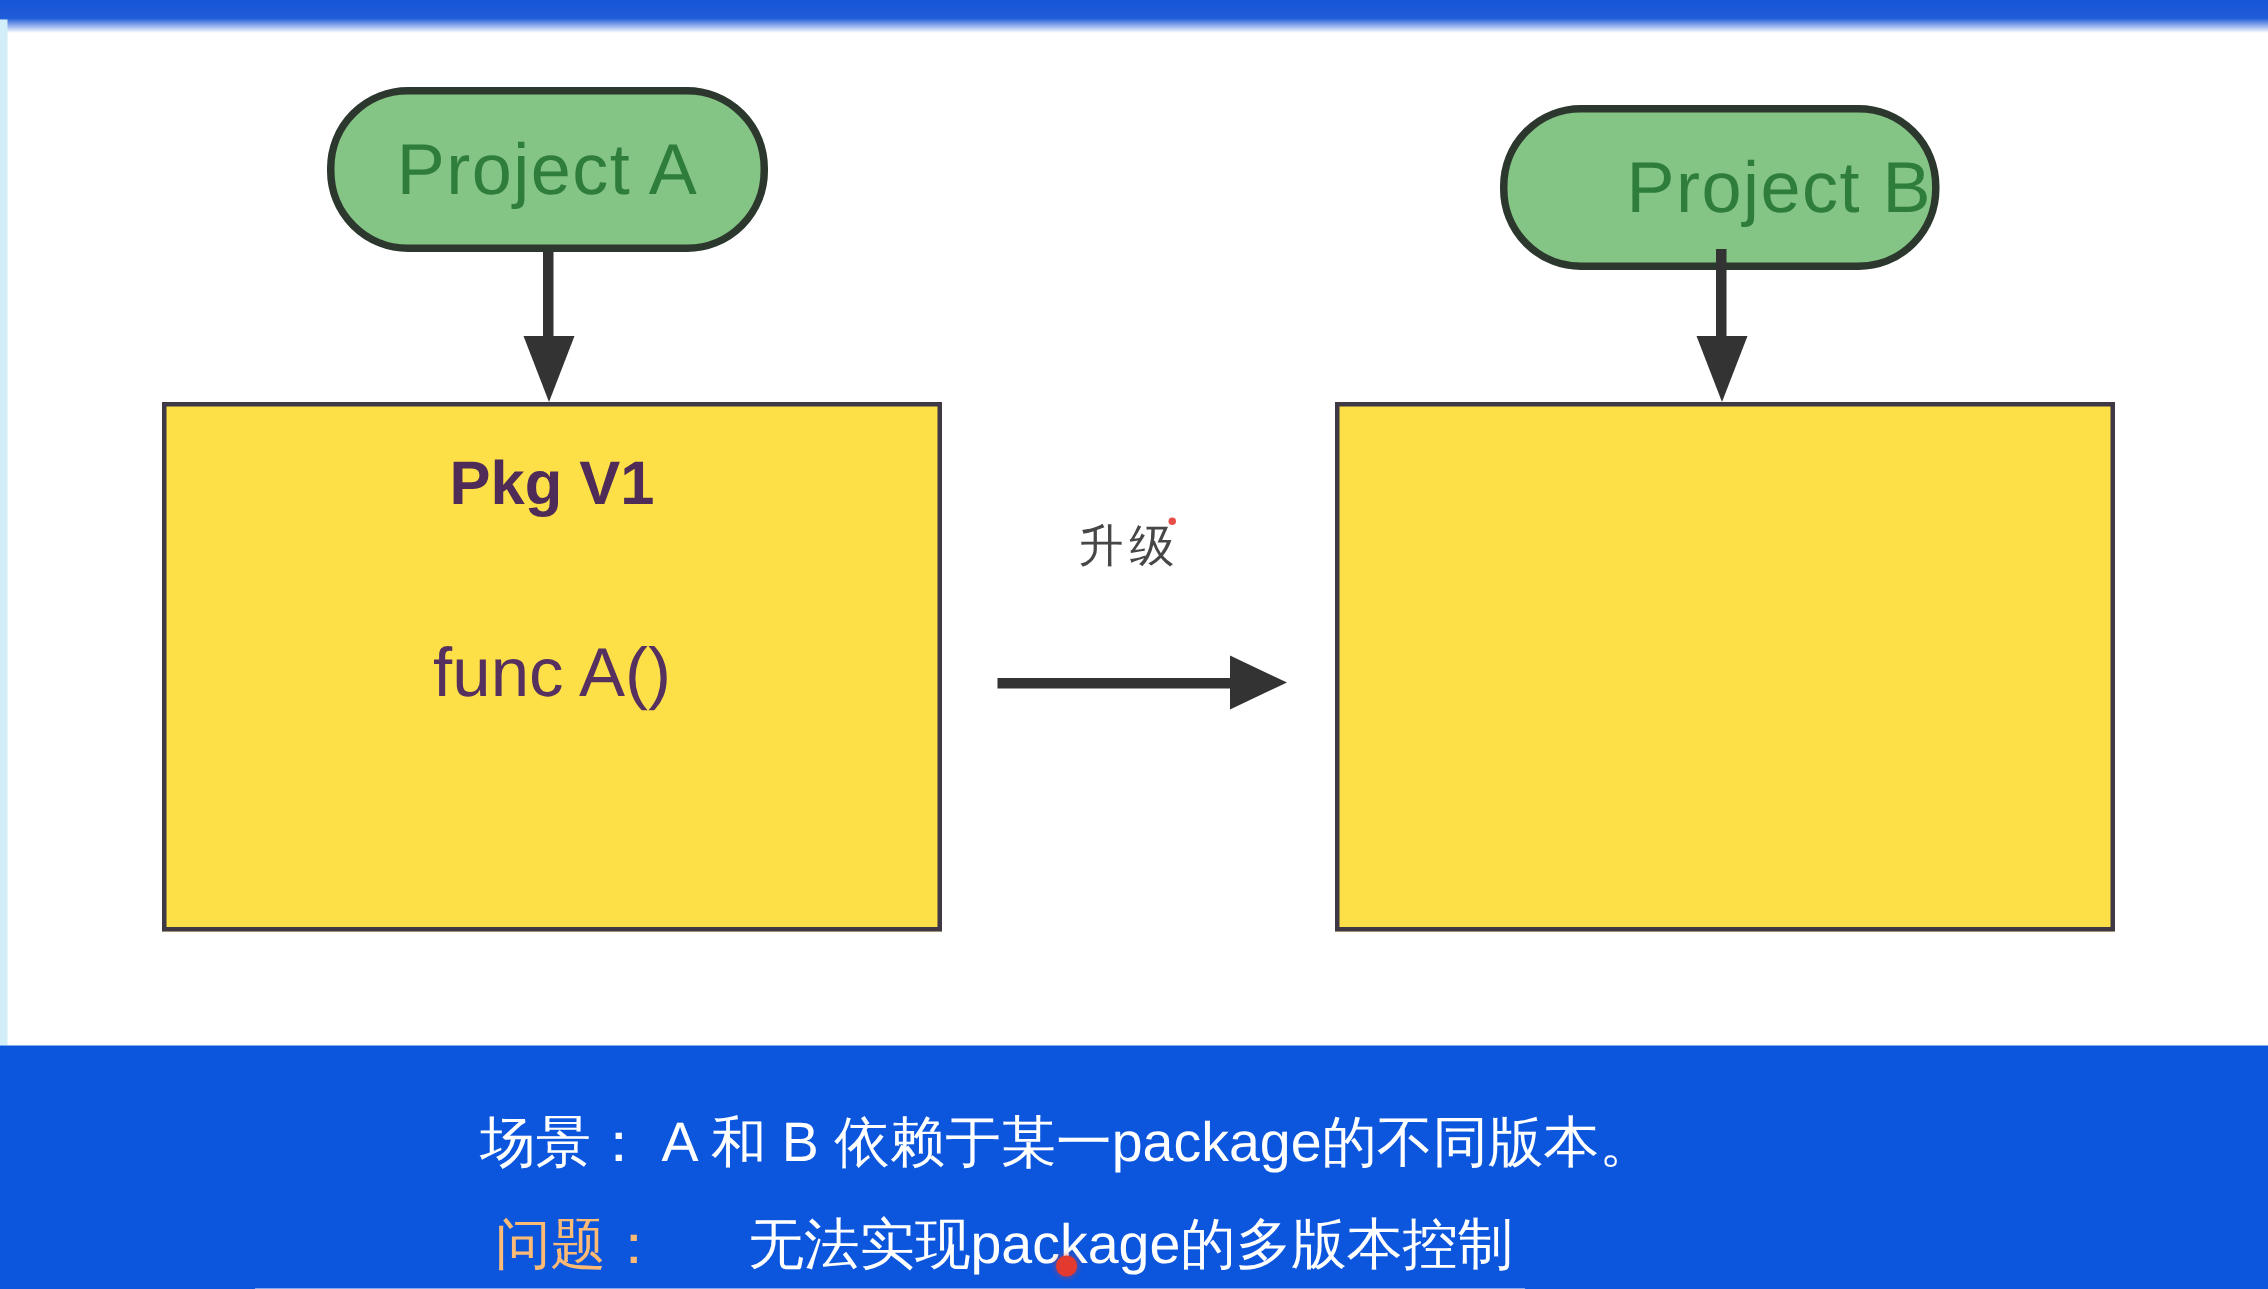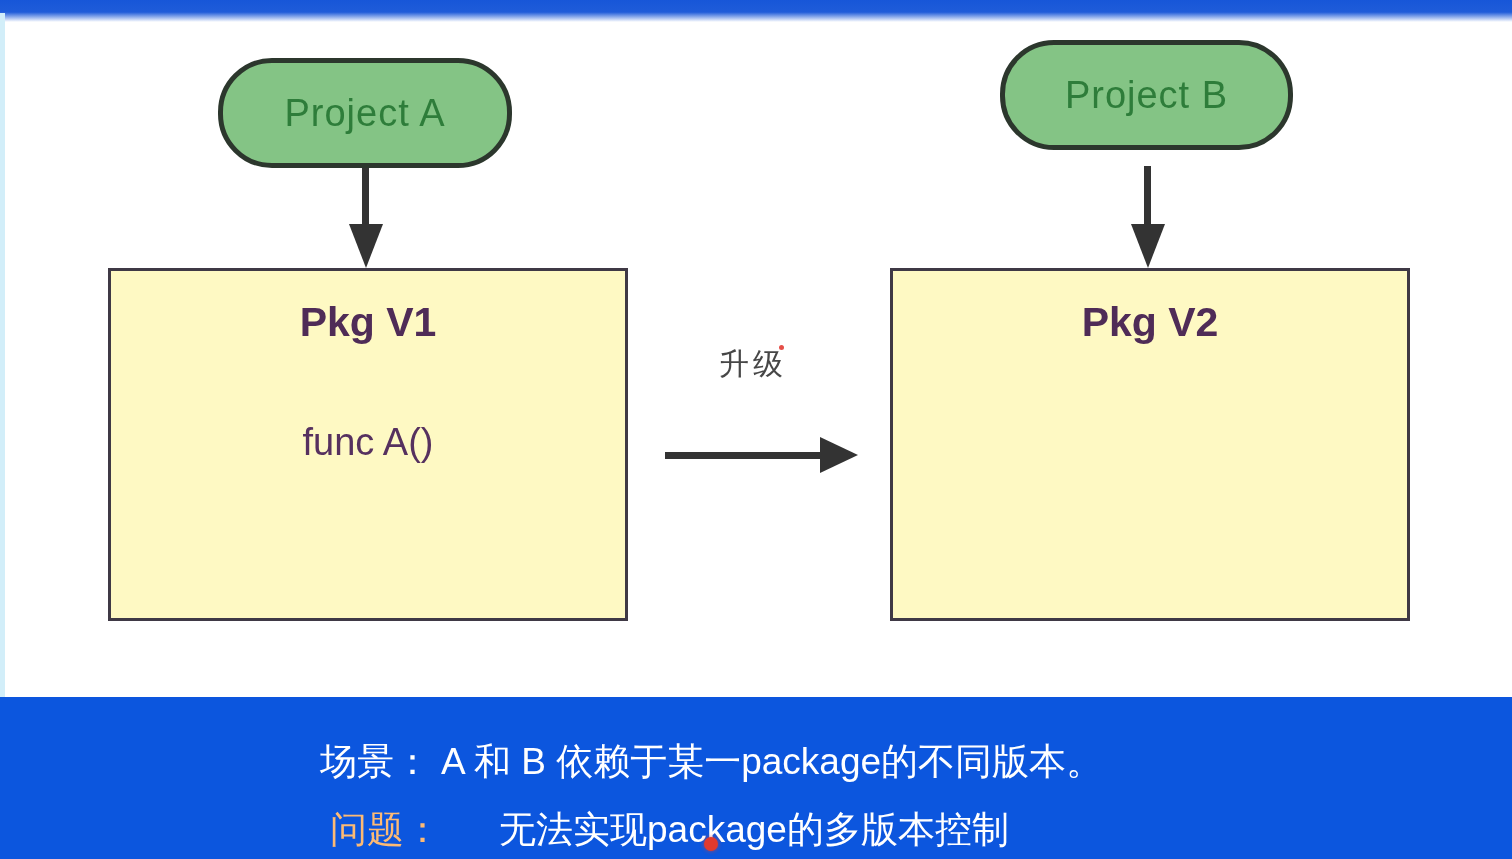--- a/index.html
+++ b/index.html
@@ -26,26 +26,26 @@
   }
 
   
   .pill {
     position: absolute;
     height: 110px;
     background: #84c485;
     border: 5px solid #2c372d;
     border-radius: 54px;
     display: flex; align-items: center; justify-content: center;
-    font-size: 38px;
+    font-size: 48px;
     color: #2e7d3a;
     letter-spacing: 1px;
   }
   .pill-a { left: 218px; top: 58px; width: 294px; }
-  .pill-b { left: 1000px; top: 40px; width: 293px; }
+  .pill-b { left: 1000px; top: 70px; width: 293px; justify-content: flex-end; }
 
   
   .v-shaft {
     position: absolute;
     width: 7px; background: #333333;
   }
   .v-shaft-a { left: 362px; top: 168px; height: 58px; }
   .v-shaft-b { left: 1144px; top: 166px; height: 60px; }
   .v-head {
     position: absolute;
@@ -55,35 +55,35 @@
     border-top: 44px solid #333333;
   }
   .v-head-a { left: 349px; top: 224px; }
   .v-head-b { left: 1131px; top: 224px; }
 
   
   .pkg-box {
     position: absolute;
     top: 268px;
     width: 520px; height: 353px;
-    background: #fef9c3;
+    background: #fde047;
     border: 3px solid #3f3945;
   }
   .pkg-box-1 { left: 108px; }
   .pkg-box-2 { left: 890px; }
   .pkg-title {
     position: absolute; top: 28px; left: 0;
     width: 100%; text-align: center;
     font-size: 41px; font-weight: bold;
     color: #4f2c57;
   }
   .pkg-func {
     position: absolute; top: 150px; left: 0;
     width: 100%; text-align: center;
-    font-size: 38px;
+    font-size: 46px;
     color: #56315f;
   }
 
   
   .upgrade-label {
     position: absolute; left: 655px; top: 344px;
     width: 196px; text-align: center;
     font-size: 30px;
     color: #474747;
     letter-spacing: 4px;
@@ -153,21 +153,20 @@
 
 <div class="v-shaft v-shaft-b"></div>
 <div class="v-head v-head-b"></div>
 
 <div class="pkg-box pkg-box-1">
   <div class="pkg-title">Pkg V1</div>
   <div class="pkg-func">func A()</div>
 </div>
 
 <div class="pkg-box pkg-box-2">
-  <div class="pkg-title">Pkg V2</div>
 </div>
 
 <div class="upgrade-label">升级</div>
 <div class="red-speck"></div>
 <div class="h-shaft"></div>
 <div class="h-head"></div>
 
 <div class="caption-bar">
   <div class="caption-line caption-line1">
     <span class="caption-label">场景：</span><span class="caption-text-scene">A 和 B 依赖于某一package的不同版本。</span>

